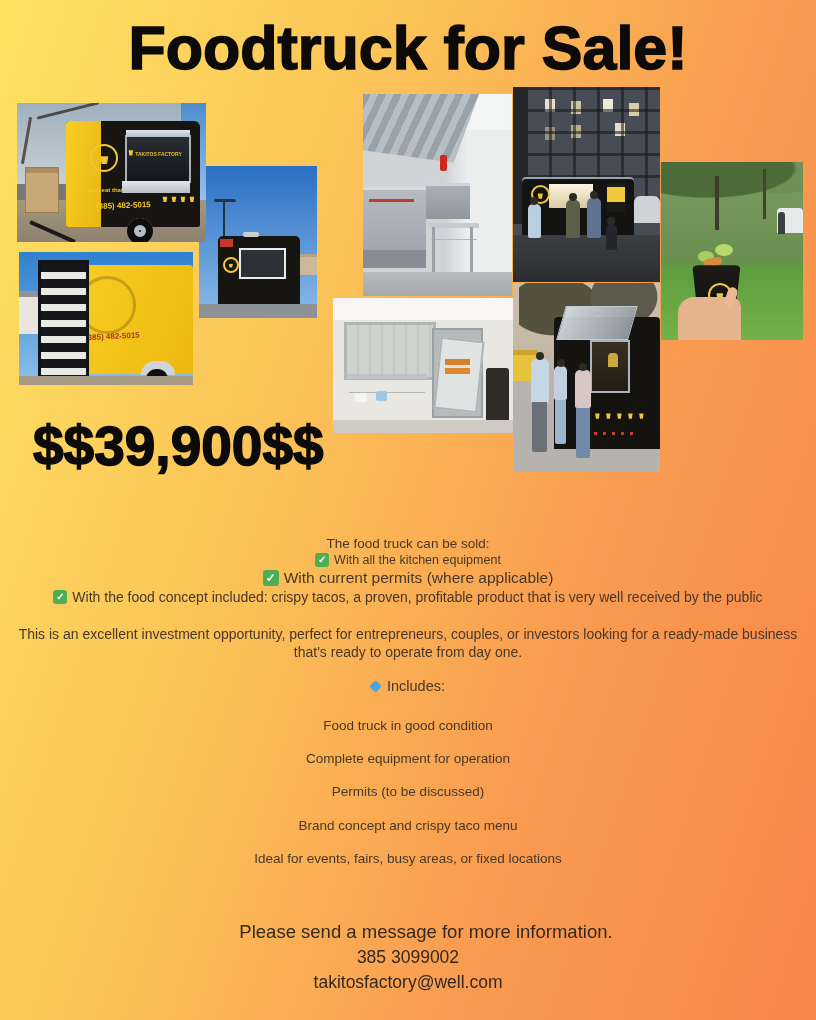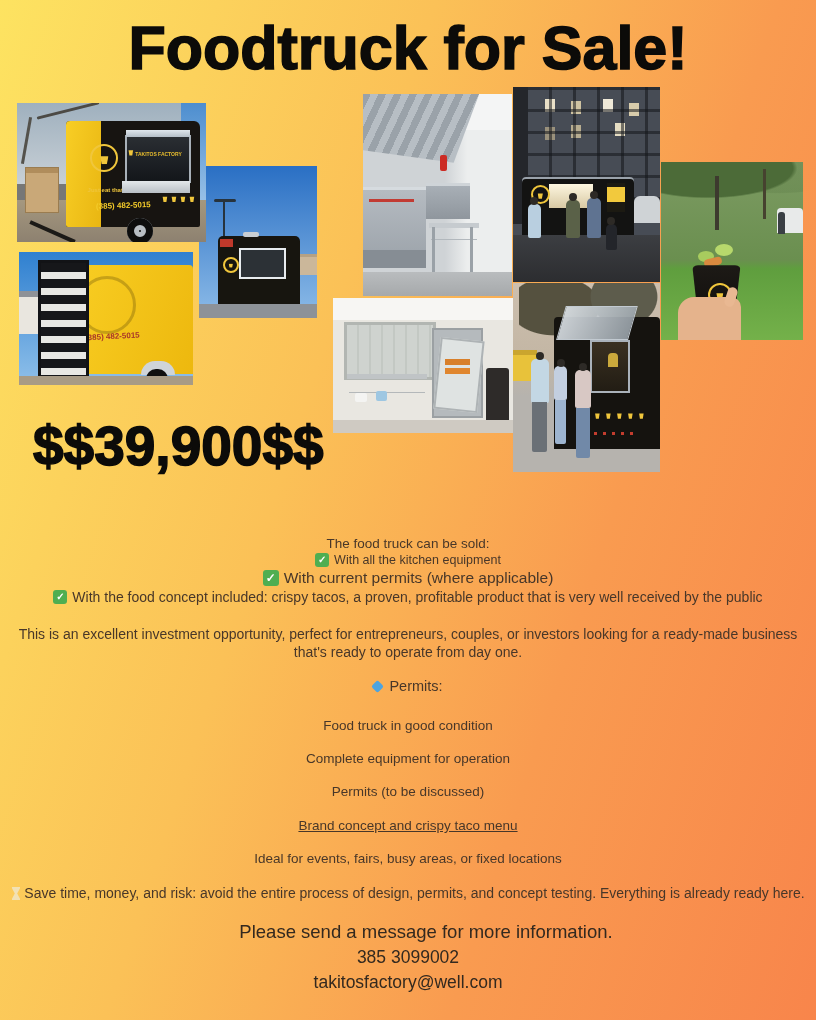--- a/index.html
+++ b/index.html
@@ -16,21 +16,21 @@
   .chk{display:flex;justify-content:center;align-items:center;gap:5px;}
   .chk1{top:553px;font-size:12.5px;}
   .chk2{top:569px;font-size:15.5px;}
   .chk3{top:589px;font-size:14px;}
   .check{display:inline-block;background:#4fae51;color:#fff;border-radius:3px;font-weight:bold;
     width:14px;height:14px;line-height:14px;font-size:10px;text-align:center;flex:0 0 auto;}
   .chk2 .check{width:16px;height:16px;line-height:16px;font-size:12px;}
   .p2{top:625px;font-size:14px;line-height:18px;padding:0 6px;}
   .inc-h{top:678px;font-size:14.5px;display:flex;justify-content:center;align-items:center;gap:7px;}
   .diamond{width:9px;height:9px;background:#4da4e0;transform:rotate(45deg);border-radius:2px;flex:0 0 auto;}
-  .i1{top:718px;} .i2{top:751px;} .i3{top:784px;} .i4{top:818px;text-decoration:underline;} .i5{top:851px;}
+  .i1{top:718px;} .i2{top:751px;} .i3{top:784px;} .i4{top:818px;} .i5{top:851px;}
   .inc-item{font-size:13.5px;}
   .save{top:885px;font-size:14px;line-height:17.5px;padding:0 8px;}
   .hour{vertical-align:-2px;margin-right:3px;opacity:.75;}
   .msg{top:921px;font-size:18.5px;color:#33291f;padding-left:36px;}
   .phone{top:947px;font-size:17.5px;color:#33291f;}
   .email{top:972px;font-size:17.5px;color:#33291f;}
 
   .photo{position:absolute;overflow:hidden;background:#777;}
   .pA{left:17px;top:103px;width:189px;height:139px;}
   .pB{left:19px;top:252px;width:174px;height:133px;}
@@ -342,32 +342,27 @@
   </div>
   <div class="line chk chk3">
     <span class="check">✓</span>
     <span>With the food concept included: crispy tacos, a proven, profitable product that is very well received by the public</span>
   </div>
 
   <div class="line p2">This is an excellent investment opportunity, perfect for entrepreneurs, couples, or investors looking for a ready-made business that's ready to operate from day one.</div>
 
   <div class="line inc-h">
     <span class="diamond"></span>
-    <span>Permits:</span>
+    <span>Includes:</span>
   </div>
 
   <div class="line inc-item i1">Food truck in good condition</div>
   <div class="line inc-item i2">Complete equipment for operation</div>
   <div class="line inc-item i3">Permits (to be discussed)</div>
   <div class="line inc-item i4">Brand concept and crispy taco menu</div>
   <div class="line inc-item i5">Ideal for events, fairs, busy areas, or fixed locations</div>
 
-  <div class="line save">
-    <svg class="hour" width="10" height="13" viewBox="0 0 10 13">
-        <path d="M1 0h8v1.2L6.2 6.5 9 11.8V13H1v-1.2L3.8 6.5 1 1.2z" fill="#efe9d2"></path>
-      </svg><span>Save time, money, and risk: avoid the entire process of design, permits, and concept testing. Everything is already ready here.</span>
-  </div>
 
   <div class="line msg">Please send a message for more information.</div>
   <div class="line phone">385 3099002</div>
   <div class="line email">takitosfactory@well.com</div>
 
 </div>
 
 </body></html>

